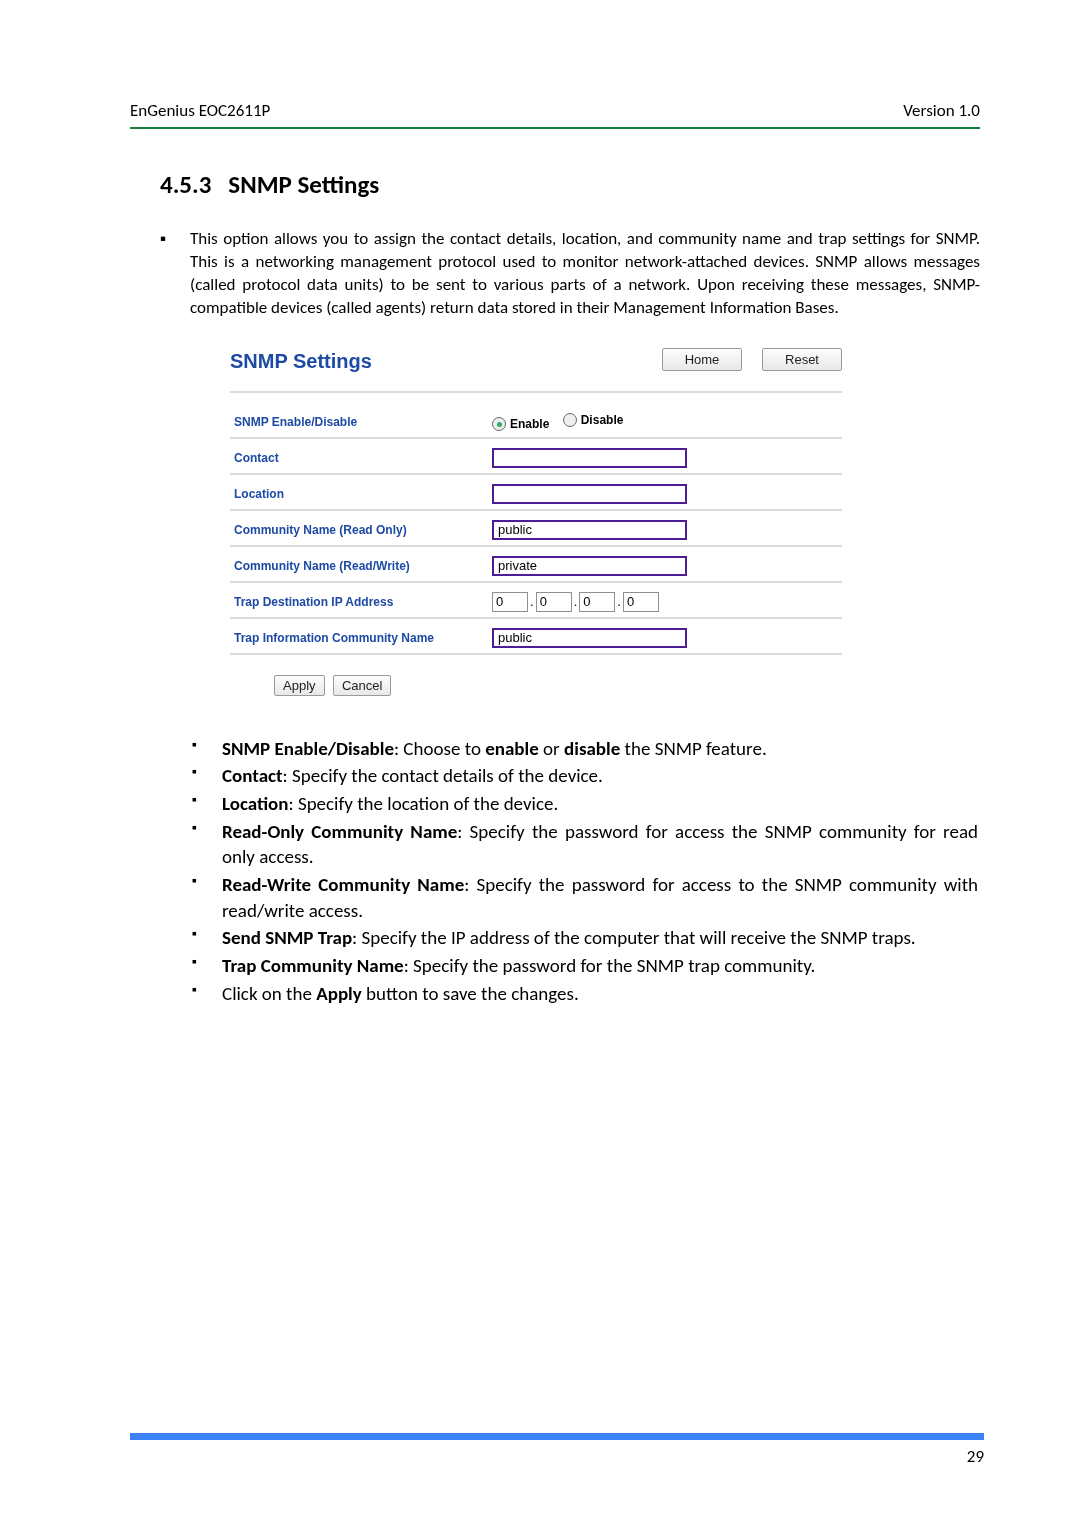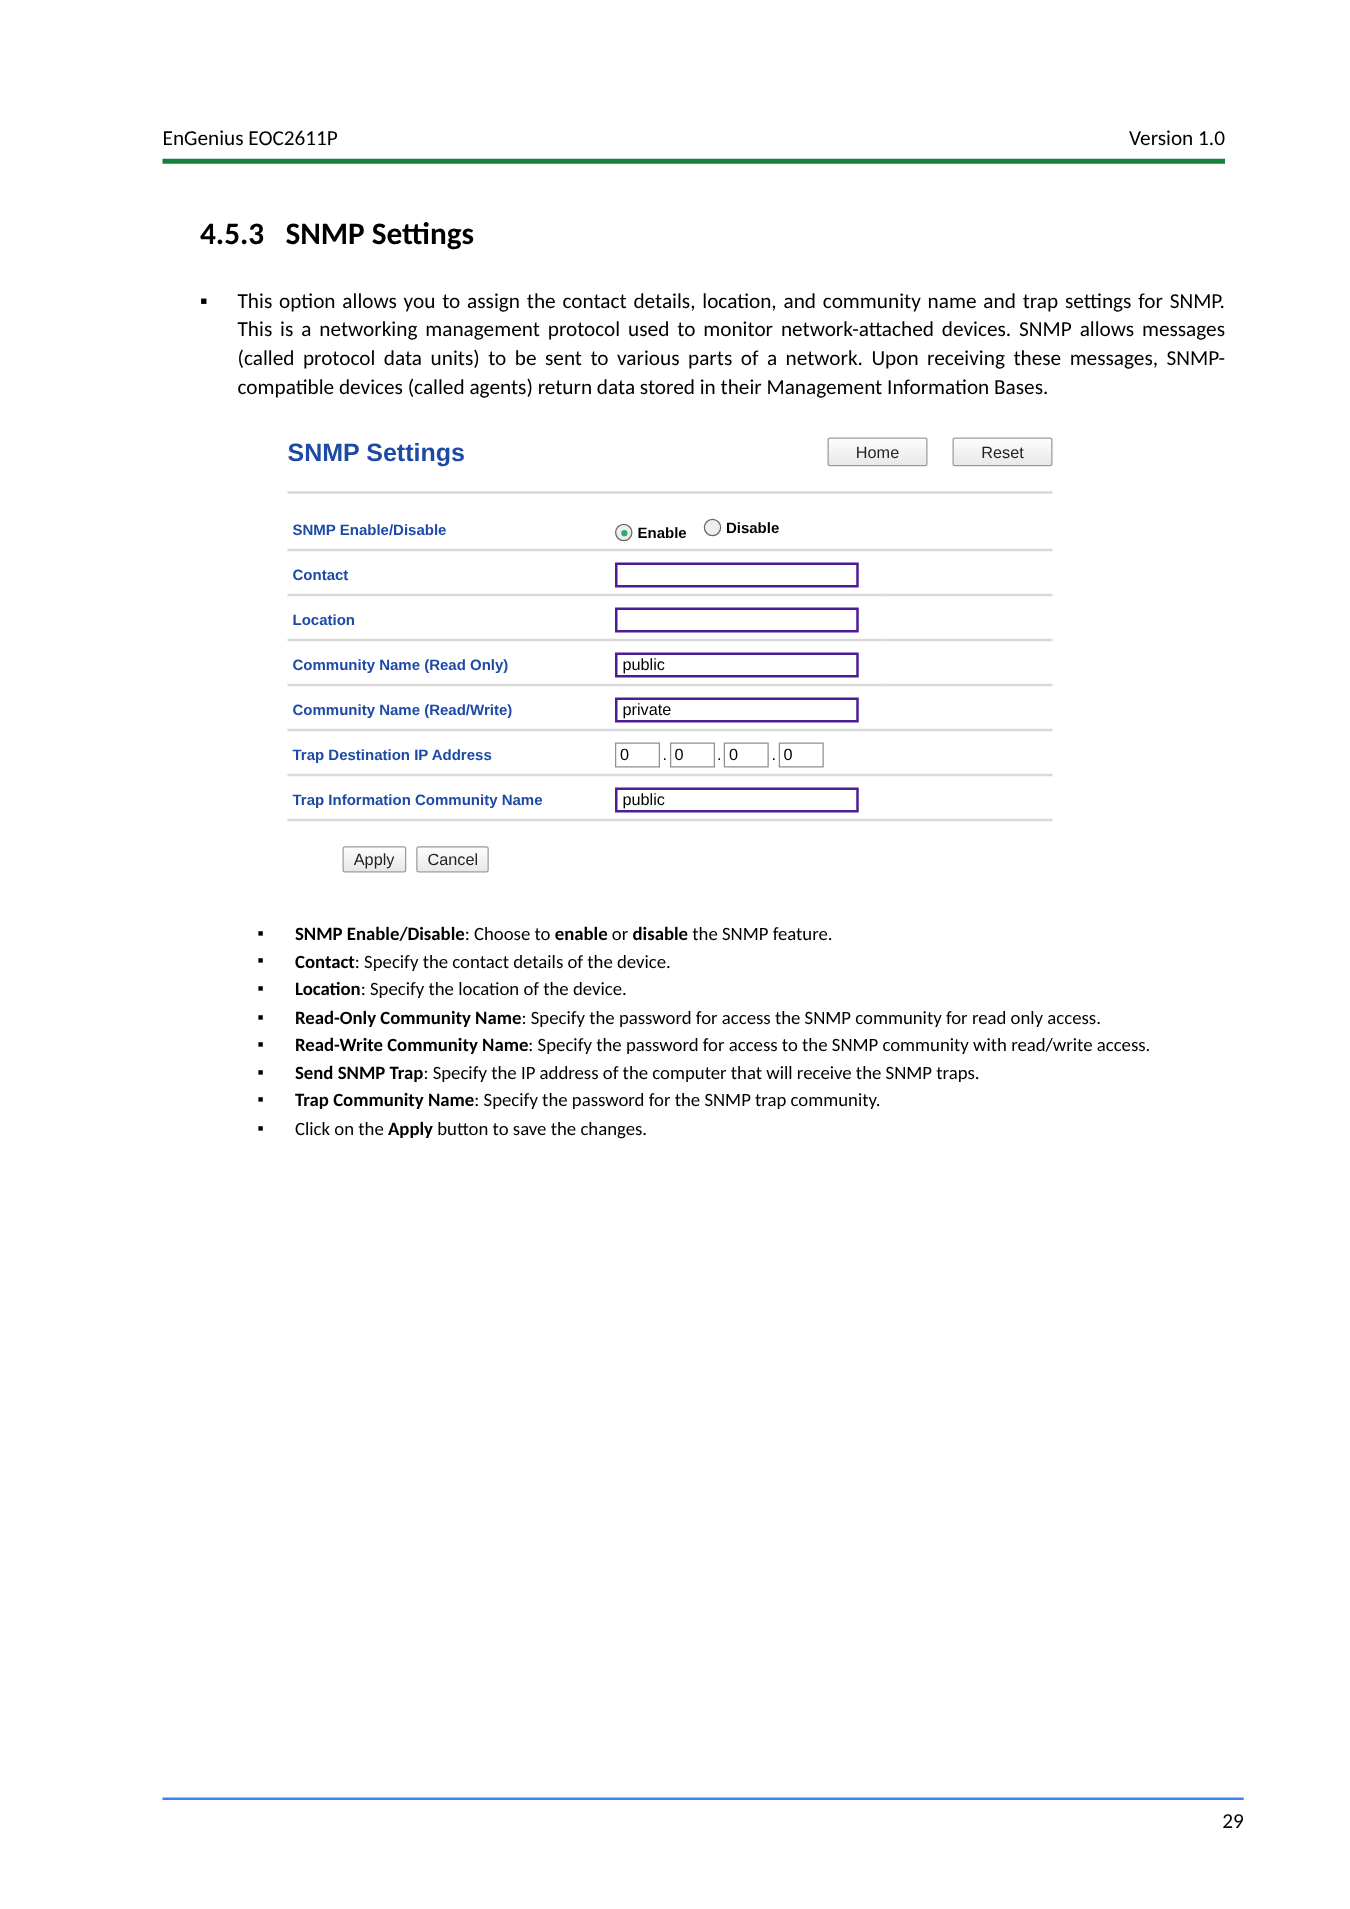--- a/index.html
+++ b/index.html
@@ -14,21 +14,21 @@
     margin: 0 auto;
     position: relative;
     box-sizing: border-box;
     padding: 100px 100px 0 130px;
   }
   .header-row {
     display: flex;
     justify-content: space-between;
     font-size: 17px;
     color: #000;
-    border-bottom: 4px solid #15803d;
+    border-bottom: 2px solid #15803d;
     padding-bottom: 6px;
     margin-bottom: 40px;
   }
   .section-heading {
     font-weight: bold;
     font-size: 25px;
     margin: 0 0 28px 30px;
   }
   .intro-block {
     margin: 0 0 26px 0;
@@ -144,43 +144,43 @@
     background: linear-gradient(#fdfdfd, #e8e8e8);
     border: 1px solid #9a9a9a;
     border-radius: 2px;
     color: #222;
     margin-right: 4px;
     display: inline-block;
   }
   .desc-list {
     list-style: none;
     padding: 0 0 0 60px;
-    margin: 16px;
-    font-size: 15px;
+    margin: 2px;
+    font-size: 19px;
     line-height: 1.35;
   }
   .desc-list li {
     position: relative;
     padding-left: 30px;
     text-align: justify;
     margin-bottom: 2px;
   }
   .desc-list li::before {
     content: "▪";
     position: absolute;
     left: 0;
     top: 0;
     font-size: 14px;
   }
   .footer {
     position: absolute;
     bottom: 60px;
     left: 130px;
-    right: 85px;
-    border-top: 2px solid #3b82f6;
+    right: 96px;
+    border-top: 7px solid #3b82f6;
     text-align: right;
     font-size: 17px;
     padding-top: 6px;
   }
   .ip-dot { display:inline-block; padding:0 2px; font-size:13px; }
 </style>
 </head>
 <body>
 
 <div class="page">

